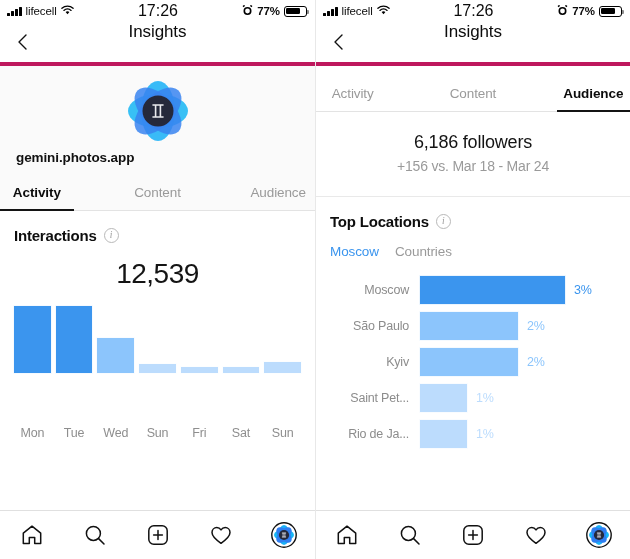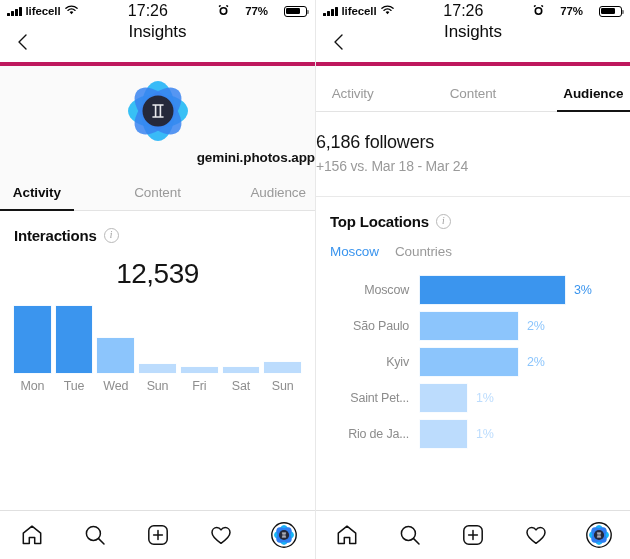--- a/index.html
+++ b/index.html
@@ -22,28 +22,28 @@
   
   .statusbar {
     height: 22px; flex: 0 0 22px;
     display: flex; align-items: center;
     padding: 0 8px 0 7px;
     font-size: 11.5px; color: #0b0b0b; font-weight: bold;
     letter-spacing: -0.1px;
   }
   .sb-left { display: flex; align-items: center; gap: 4px; }
   .sb-center { flex: 1; text-align: center; font-size: 16px; font-weight: normal; letter-spacing: 0px;}
-  .sb-right { display: flex; align-items: center; gap: 16px; }
+  .sb-right { display: flex; align-items: center; gap: 4px; }
   .signal { display: flex; align-items: flex-end; gap: 1.5px; height: 9px; }
   .signal i { width: 2.5px; background: #000; border-radius: 0.5px; display: block; }
   .signal i:nth-child(1){ height: 3px; }
   .signal i:nth-child(2){ height: 5px; }
   .signal i:nth-child(3){ height: 7px; }
   .signal i:nth-child(4){ height: 9px; }
-  .carrier { font-size: 11.5px; font-weight: bold; }
+  .carrier { font-size: 11.5px; font-weight: normal; }
   .battery {
     width: 23px; height: 11px; border: 1.2px solid #000;
     border-radius: 3px; position: relative; padding: 1.4px;
   }
   .battery::after {
     content:''; position: absolute; right: -3.4px; top: 3.4px;
     width: 2px; height: 4px; background: #000; border-radius: 0 1px 1px 0;
     opacity: .45;
   }
   .battery b { display:block; height: 100%; width: 77%; background:#000; border-radius:1.3px; }
@@ -59,21 +59,21 @@
     width: 22px; height: 22px; cursor: pointer;
   }
   .nav-back svg { display:block; }
   .nav-title {
     flex: 1; text-align: center; font-size: 17px; color: #0c0c0c;
     letter-spacing: -0.1px;
   }
 
   
   .profile {
-    padding: 14px 0 0; text-align: right;
+    padding: 14px 16px 0; text-align: left;
     background: #fafafa;
   }
   .avatar {
     width: 62px; height: 62px; margin: 0 auto 8px;
     position: relative;
   }
   .avatar svg { display: block; }
   .handle {
     font-size: 13.5px; font-weight: bold; color: #111;
     margin-bottom: 12px; letter-spacing: -0.1px;
@@ -125,25 +125,26 @@
     width: 100%; border-radius: 1px; cursor: pointer;
     border: 1px solid rgba(255,255,255,.95);
   }
   .bar.hi { background: #3b95ee; }
   .bar.mid { background: #8cc5fc; }
   .bar.lo { background: #bcdcfd; }
   .daylabels { display: flex; gap: 3px; margin-top: 5px; }
   .daylabels span {
     flex: 1; text-align: center; font-size: 12.5px; color: #8e8e8e;
     letter-spacing: -0.2px;
+    margin-top: 47px;
   }
 
   
   .followers {
-    padding: 20px 0 22px;
+    text-align: center; padding: 20px 0 22px;
     border-bottom: 1px solid #e9e9e9;
   }
   .fol-count { font-size: 18px; color: #141414; letter-spacing: -0.2px;}
   .fol-delta { font-size: 14px; color: #9a9a9a; margin-top: 5px; letter-spacing: -0.2px;}
 
   
   .pills { display: flex; gap: 16px; padding: 14px 14px 0; }
   .pill { font-size: 13.5px; color: #9a9a9a; cursor: pointer; letter-spacing: -0.1px;}
   .pill.active { color: #3b95ee; }
 

